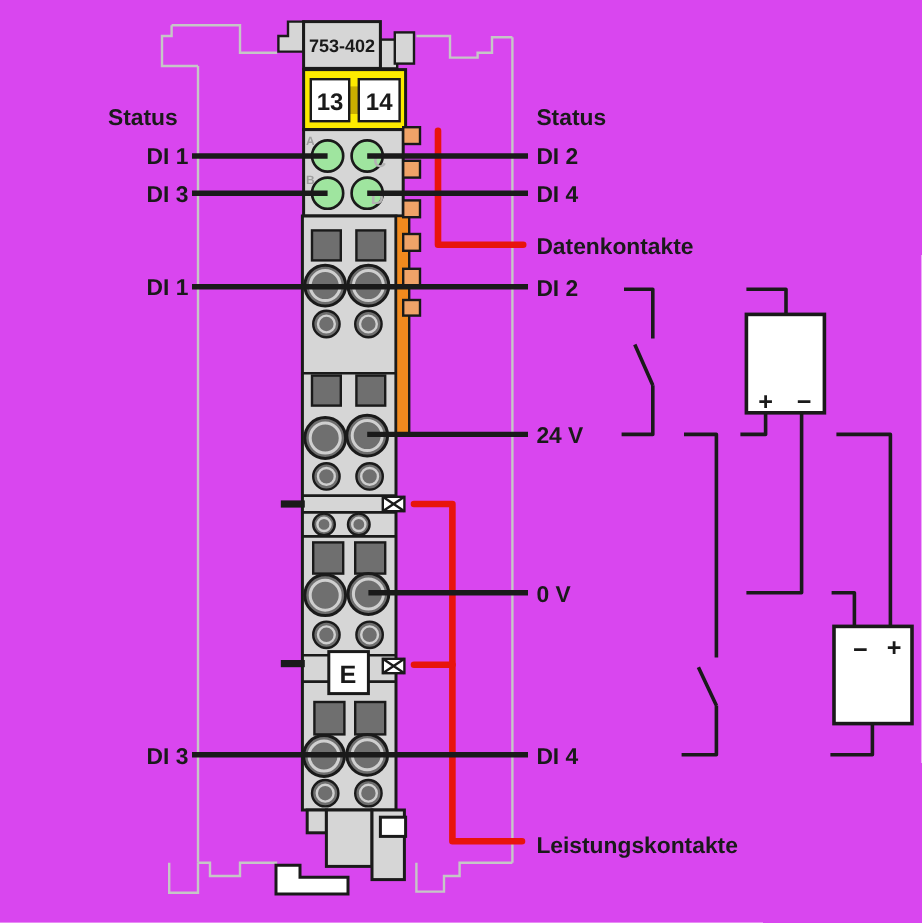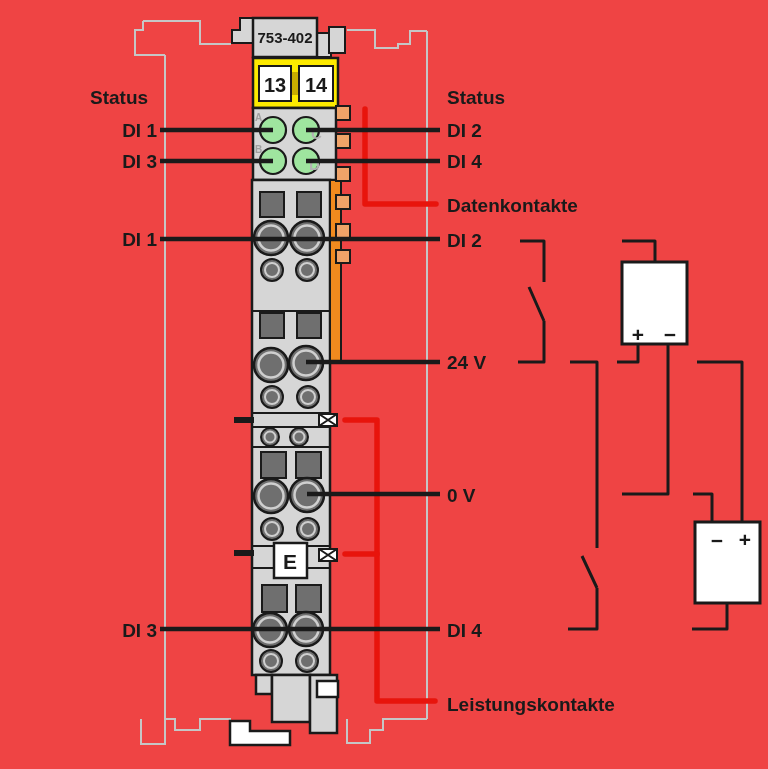--- a/index.html
+++ b/index.html
@@ -1,16 +1,16 @@
 <!DOCTYPE html>
 <html><head>
 <meta charset="utf-8">
 <style>
   html,body{margin:0;padding:0;background:#ffffff;}
-  .stage{position:relative;width:768px;height:769px;background:#ef4444;overflow:hidden;
+  .stage{position:relative;width:768px;height:769px;background:#d946ef;overflow:hidden;
          font-family:"Liberation Sans",sans-serif;}
   svg{position:absolute;left:0;top:0;}
   text{font-family:"Liberation Sans","DejaVu Sans",sans-serif;font-weight:bold;fill:#1a1a1a;}
   .lbl{font-size:19px;}
   .lbl-red{fill:#1a1a1a;}
   .marker-small{font-size:10px;fill:#9f9f9f;}
   .marker-big{font-size:15px;fill:#b3b3b3;}
   .partnum{font-size:15px;}
   .termnum{font-size:20px;}
   .ebox-txt{font-size:21px;}

